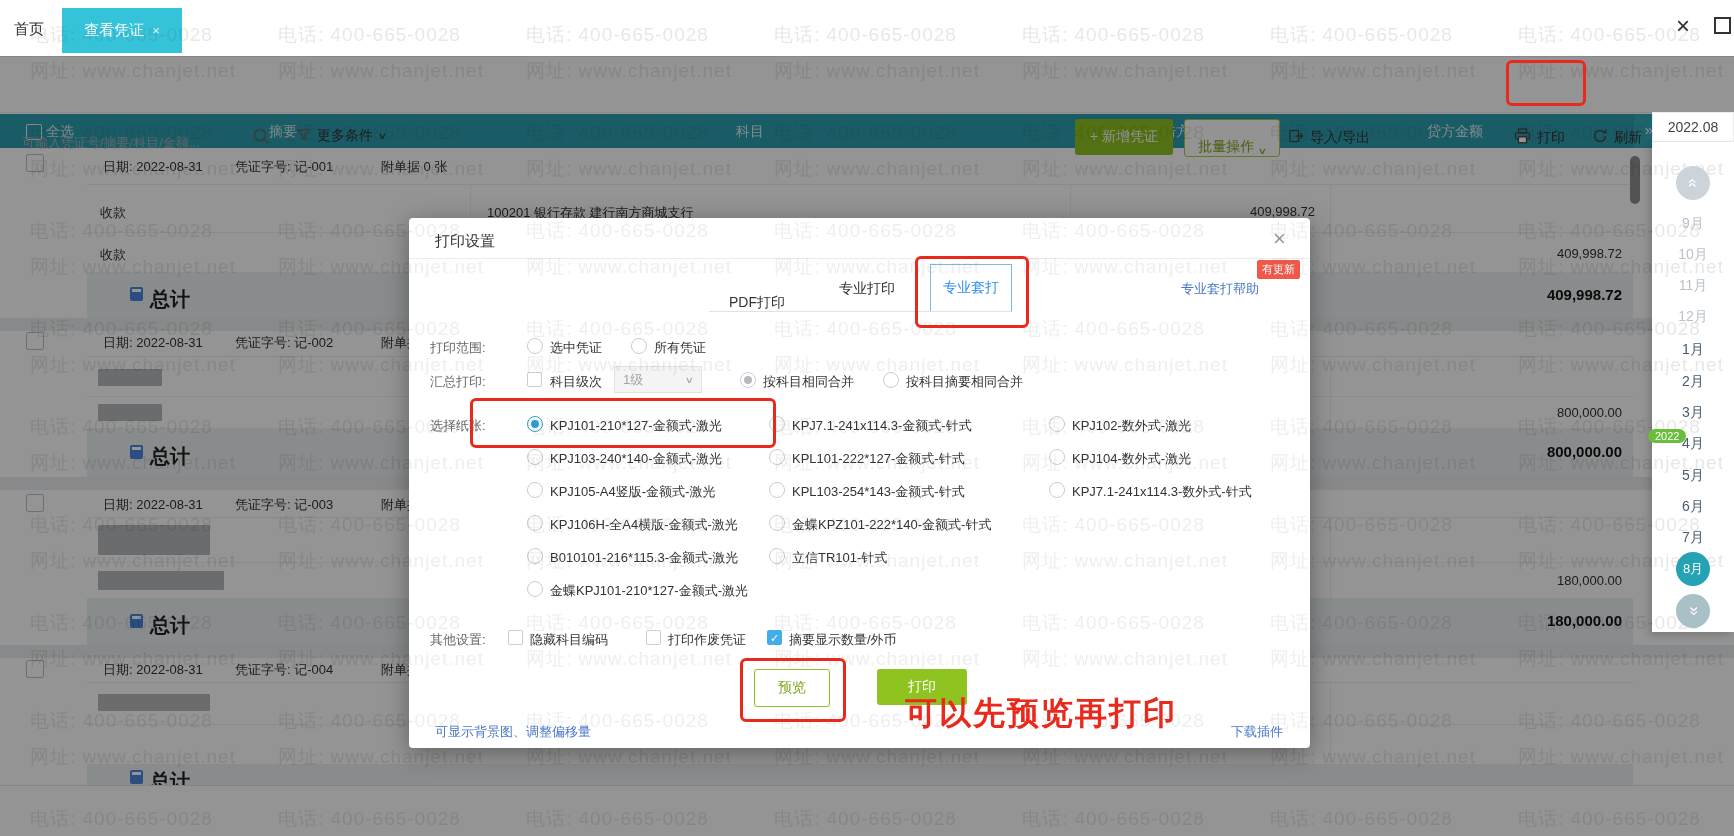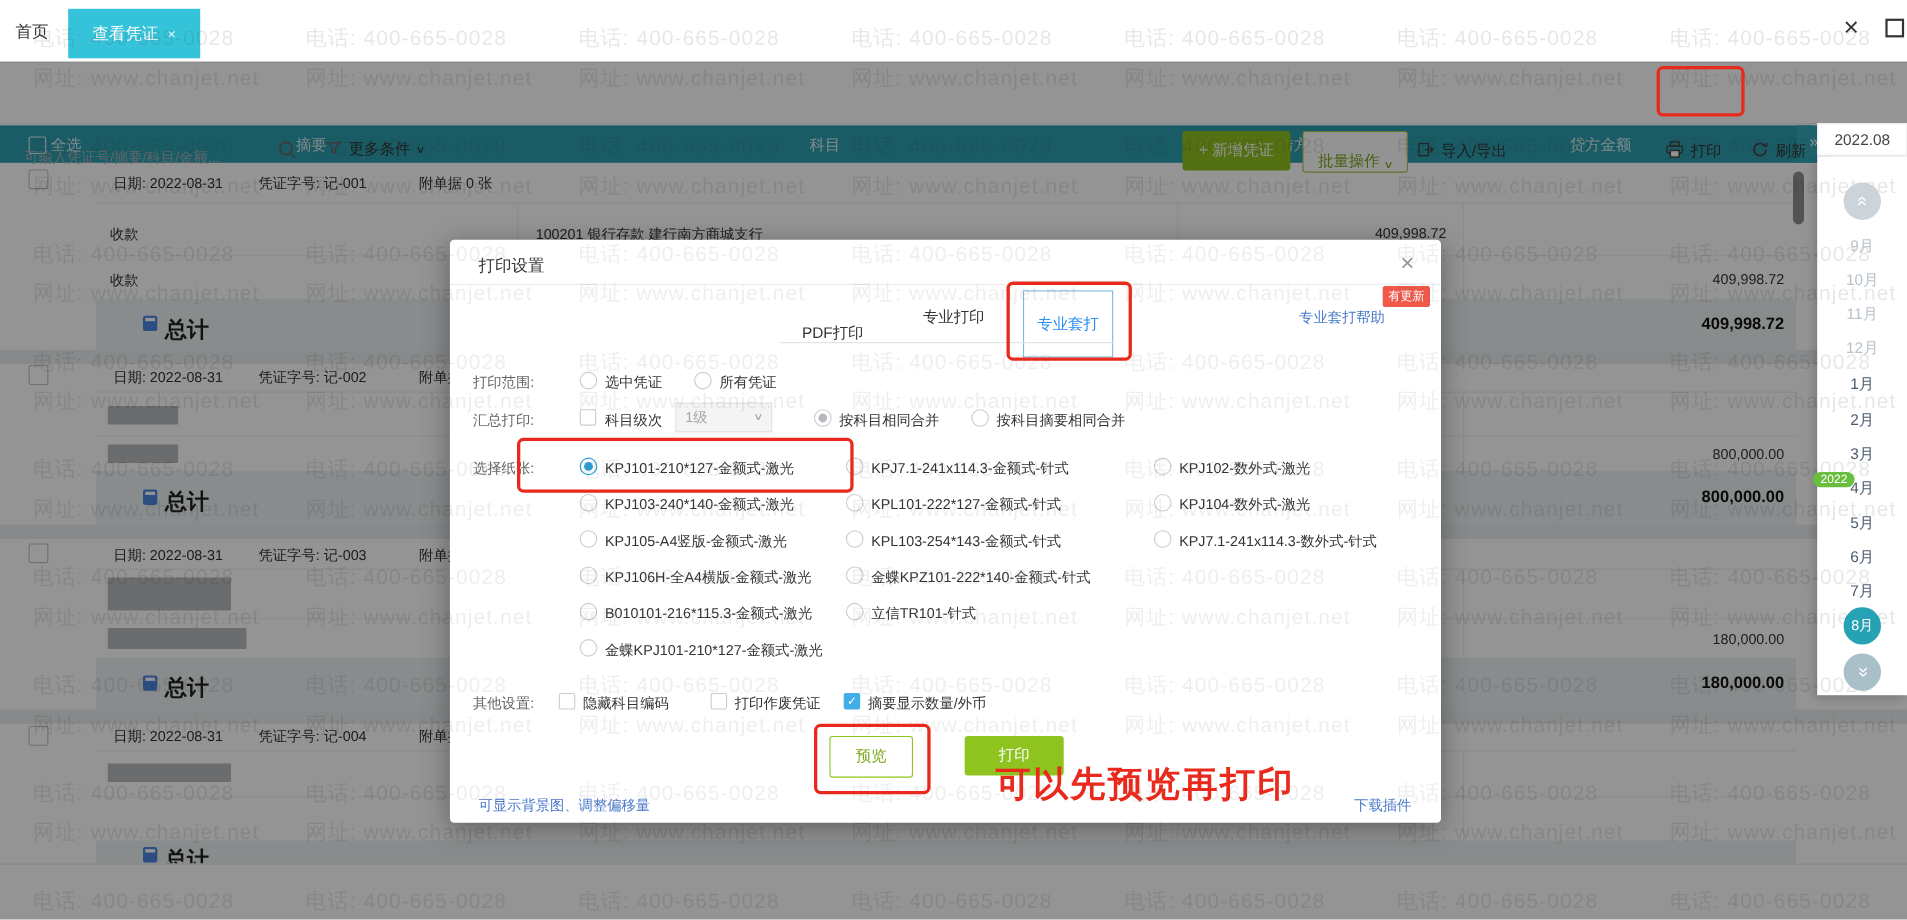--- a/index.html
+++ b/index.html
@@ -71,21 +71,21 @@
               padding:1px 7px;z-index:2}
   .rot-up{transform:rotate(90deg)}.rot-dn{transform:rotate(-90deg)}
   
   .dialog{left:409px;top:218px;width:901px;height:530px;background:#fff;border-radius:4px;
           box-shadow:0 5px 24px rgba(0,0,0,.35);z-index:20}
   .dlg-wm{left:0;top:0;width:901px;height:530px;overflow:hidden;z-index:6}
   .dlg-title{left:26px;top:14px;font-size:15px;color:#333}
   .dlg-close{left:864px;top:8px;font-size:22px;color:#9a9a9a}
   .dlg-div{left:0;top:40px;width:901px;height:1px;background:#ebebeb}
   .tab{font-size:14px;color:#333;text-align:center}
-  .tab-active-box{left:521px;top:46px;width:82px;height:61px;border:1px solid #7fb9e3;background:#fff;
+  .tab-active-box{left:521px;top:46px;width:82px;height:48px;border:1px solid #7fb9e3;background:#fff;
                   color:#2a8ff0;font-size:14px;display:flex;align-items:center;justify-content:center;box-sizing:border-box}
   .tab-underline{left:300px;top:93px;width:303px;height:1px;background:#dde3e8}
   .link{color:#4a78c9;font-size:13px}
   .badge-upd{left:848px;top:42px;background:#f0594a;color:#fff;font-size:11px;padding:2px 5px;border-radius:2px}
   .flabel{font-size:13px;color:#666}
   .radio{width:16px;height:16px;border:1px solid #c9ccd1;border-radius:50%;background:#fff;box-sizing:border-box;position:absolute}
   .radio.sel{border-color:#2e9fd4}
   .radio.sel::after{content:"";position:absolute;left:3px;top:3px;right:3px;bottom:3px;background:#2e9fd4;border-radius:50%}
   .radio.gsel::after{content:"";position:absolute;left:3px;top:3px;right:3px;bottom:3px;background:#b6babf;border-radius:50%}
   .cbx{width:15px;height:15px;border:1px solid #c9ccd1;border-radius:2px;background:#fff;box-sizing:border-box;position:absolute}

